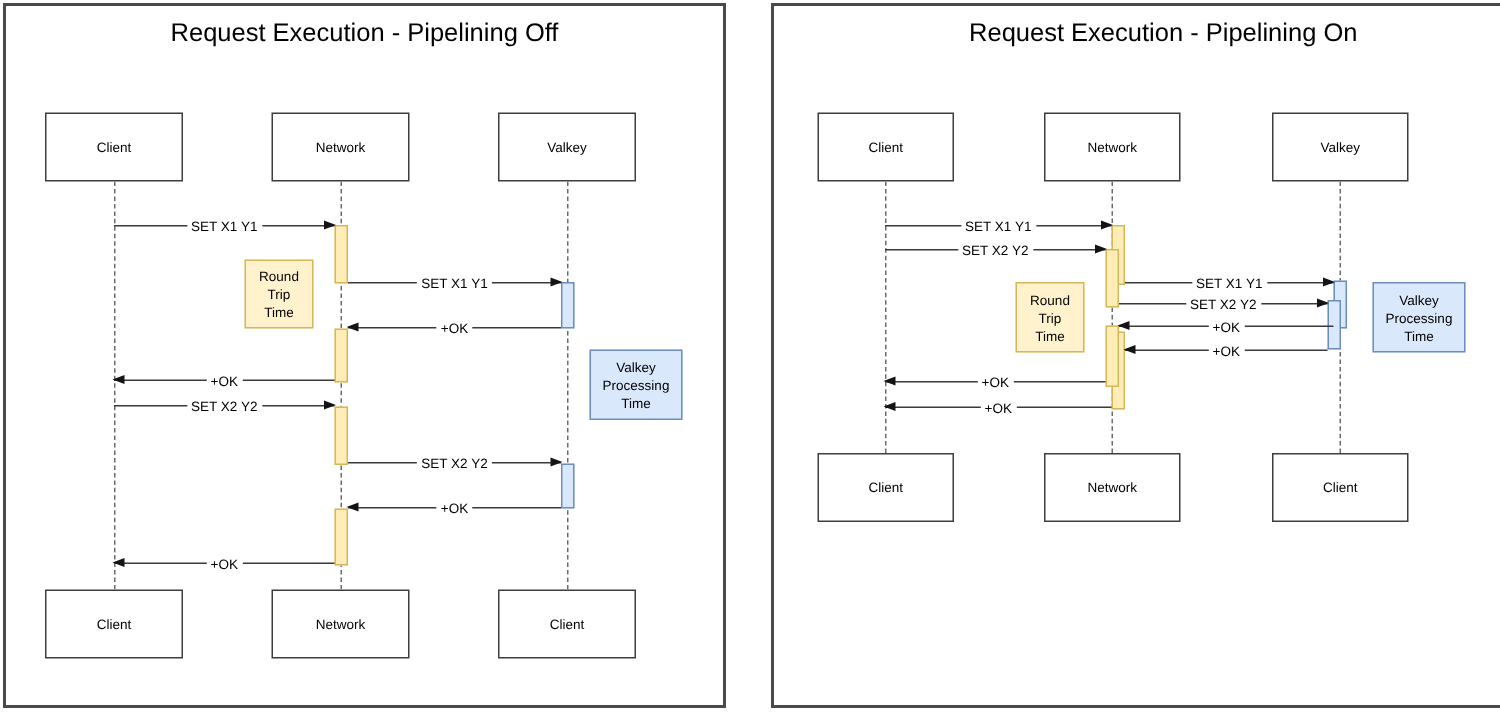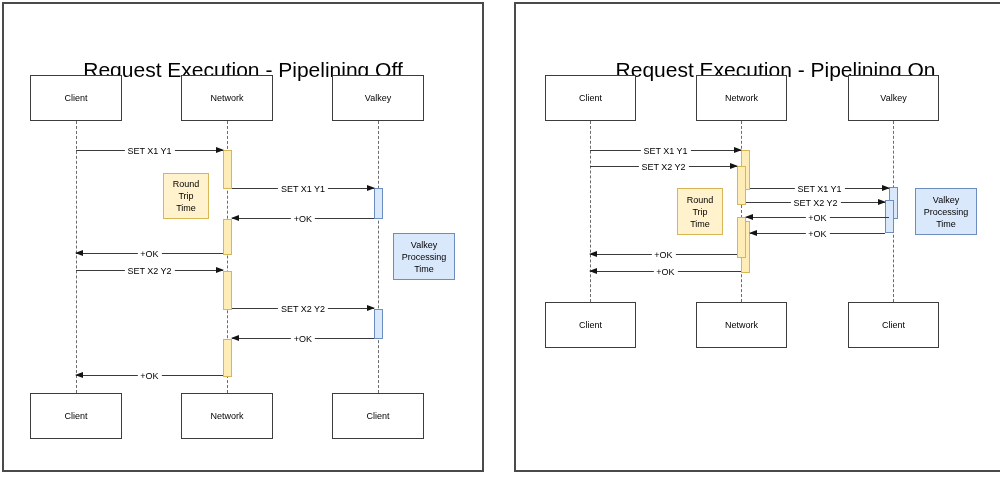--- a/index.html
+++ b/index.html
@@ -5,21 +5,21 @@
   html,body{margin:0;padding:0;background:#fff;}
   #stage{
     position:relative;width:1000px;height:477px;background:#fff;overflow:hidden;
     font-family:"Liberation Sans",sans-serif;color:#000;
   }
   .panel{
     position:absolute;background:#fff;border:2px solid #4a4a4a;box-sizing:border-box;
   }
   .panel-title{
     position:absolute;left:0;right:0;top:6px;text-align:center;
-    font-size:21px;line-height:24px;color:#000;margin-top:48px;
+    font-size:17px;line-height:24px;color:#000;
   }
   .actor-box{
     position:absolute;background:#fff;border:1px solid #3d3d3d;box-sizing:border-box;
     display:flex;align-items:center;justify-content:center;
     font-size:9px;color:#000;
   }
   .lifeline{
     position:absolute;width:0;border-left:1px dashed #6b6b6b;
   }
   .activation{

